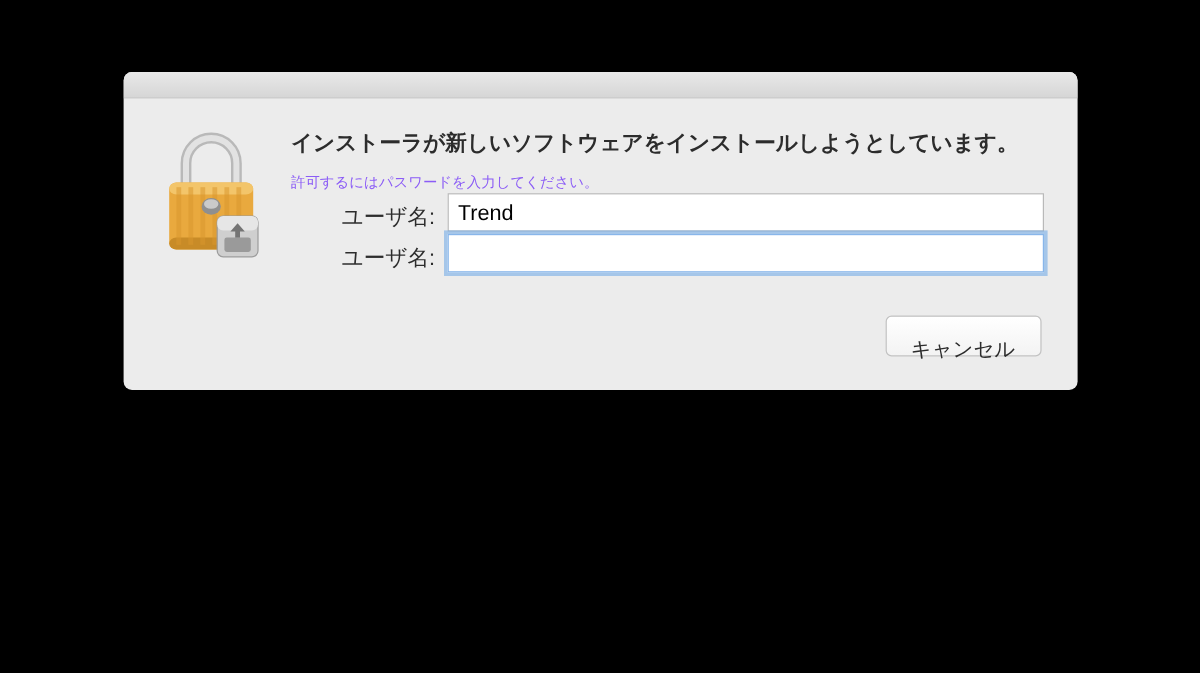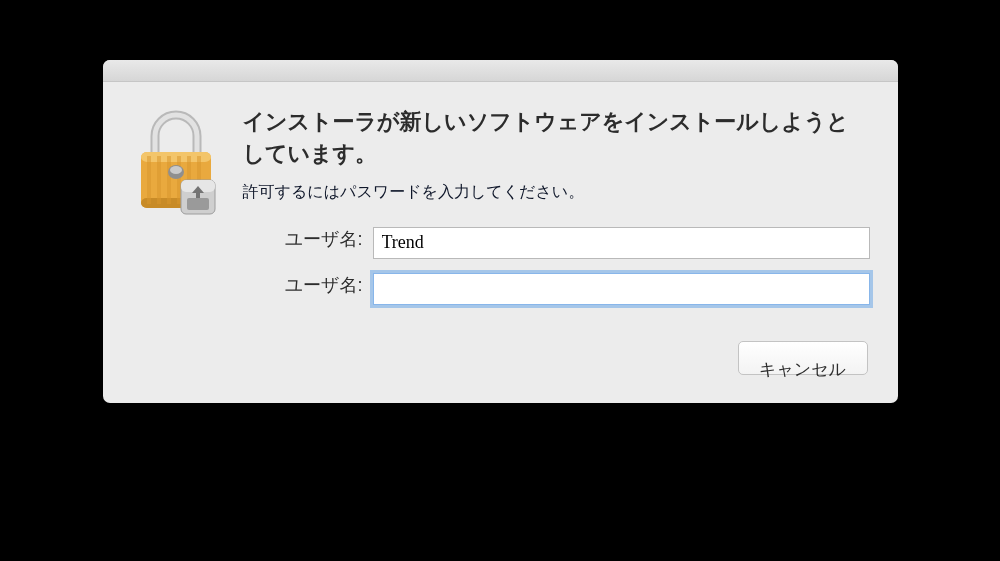--- a/index.html
+++ b/index.html
@@ -41,52 +41,51 @@
     }
     .lock-icon {
       width: 90px;
       height: 112px;
       position: relative;
     }
     .main-col {
       flex: 1;
     }
     .heading {
-      font-size: 22px;
+      font-size: 18px;
       font-weight: 700;
       color: #2c2c2c;
       line-height: 1.45;
       margin-bottom: 12px;
     }
     .subheading {
-      font-size: 16px;
-      color: #0f172a;
-      margin-bottom: 24px;
+      font-size: 12px;
+      color: #8b5cf6;
     }
     .form-row {
       display: flex;
-      align-items: flex-start;
-      margin-bottom: 14px;
+      align-items: flex-end;
+      margin-bottom: 2px;
     }
     .form-label {
       flex: 0 0 130px;
       text-align: right;
       font-size: 18px;
       color: #2c2c2c;
       padding-right: 10px;
     }
     .form-input {
       flex: 1;
       height: 32px;
       font-size: 18px;
       padding: 3px 8px;
       border: 1px solid #b9b9b9;
       background: #fff;
       outline: none;
-      font-family: Liberation Serif, serif;
+      font-family: Liberation Sans, sans-serif;
     }
     .form-input.focused {
       border: 1px solid #88b6ea;
       box-shadow: 0 0 0 3px rgba(108,167,232,0.55);
     }
     .button-row {
       display: flex;
       justify-content: flex-end;
       gap: 14px;
       margin-top: 36px;

